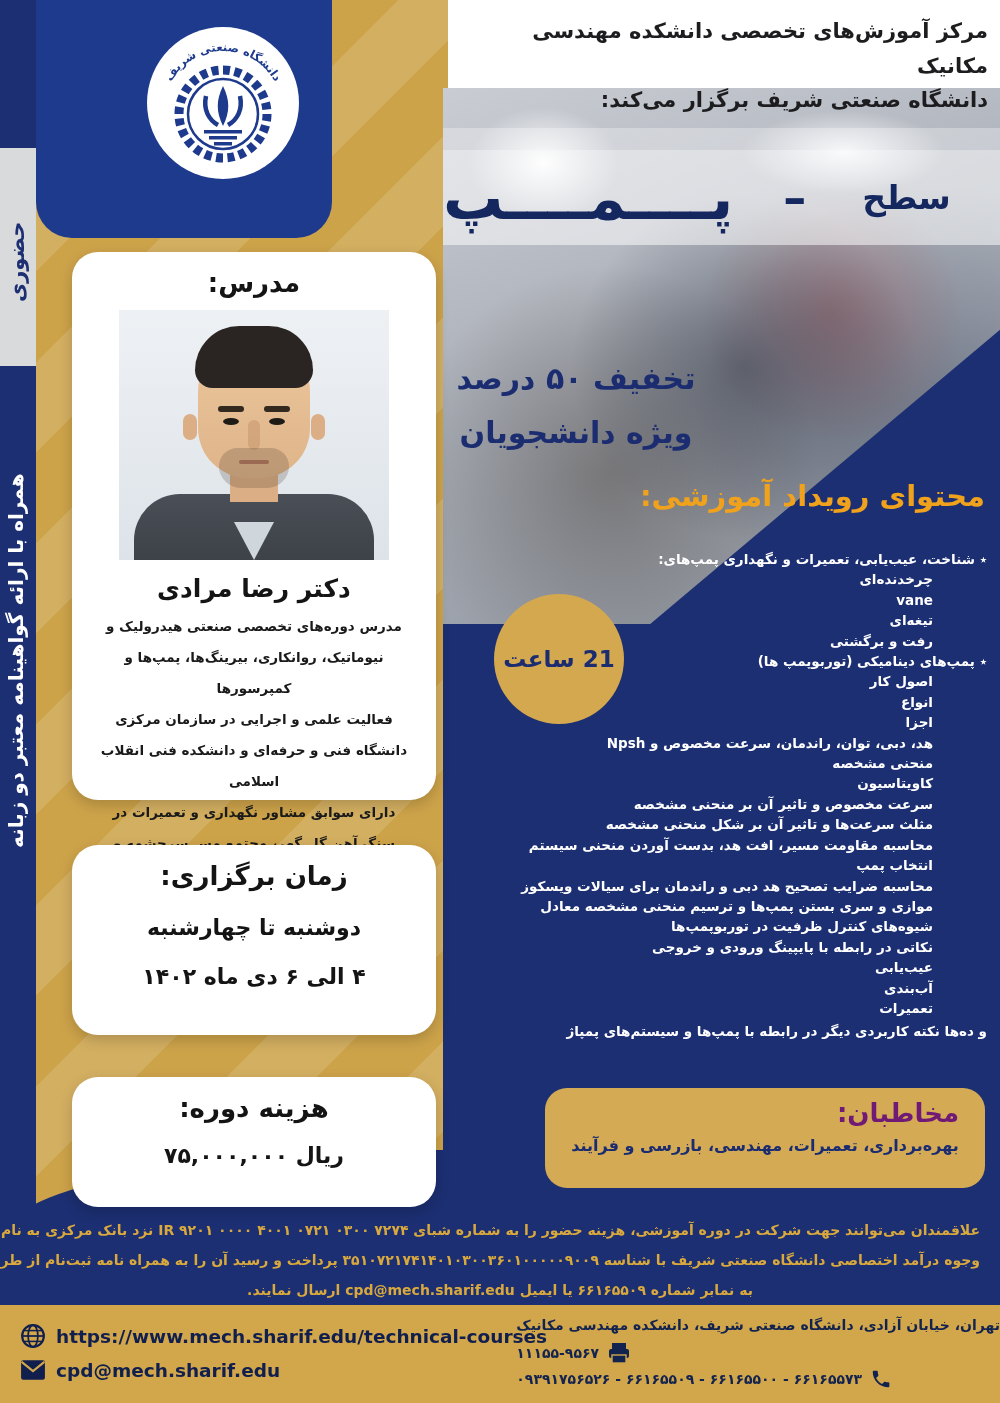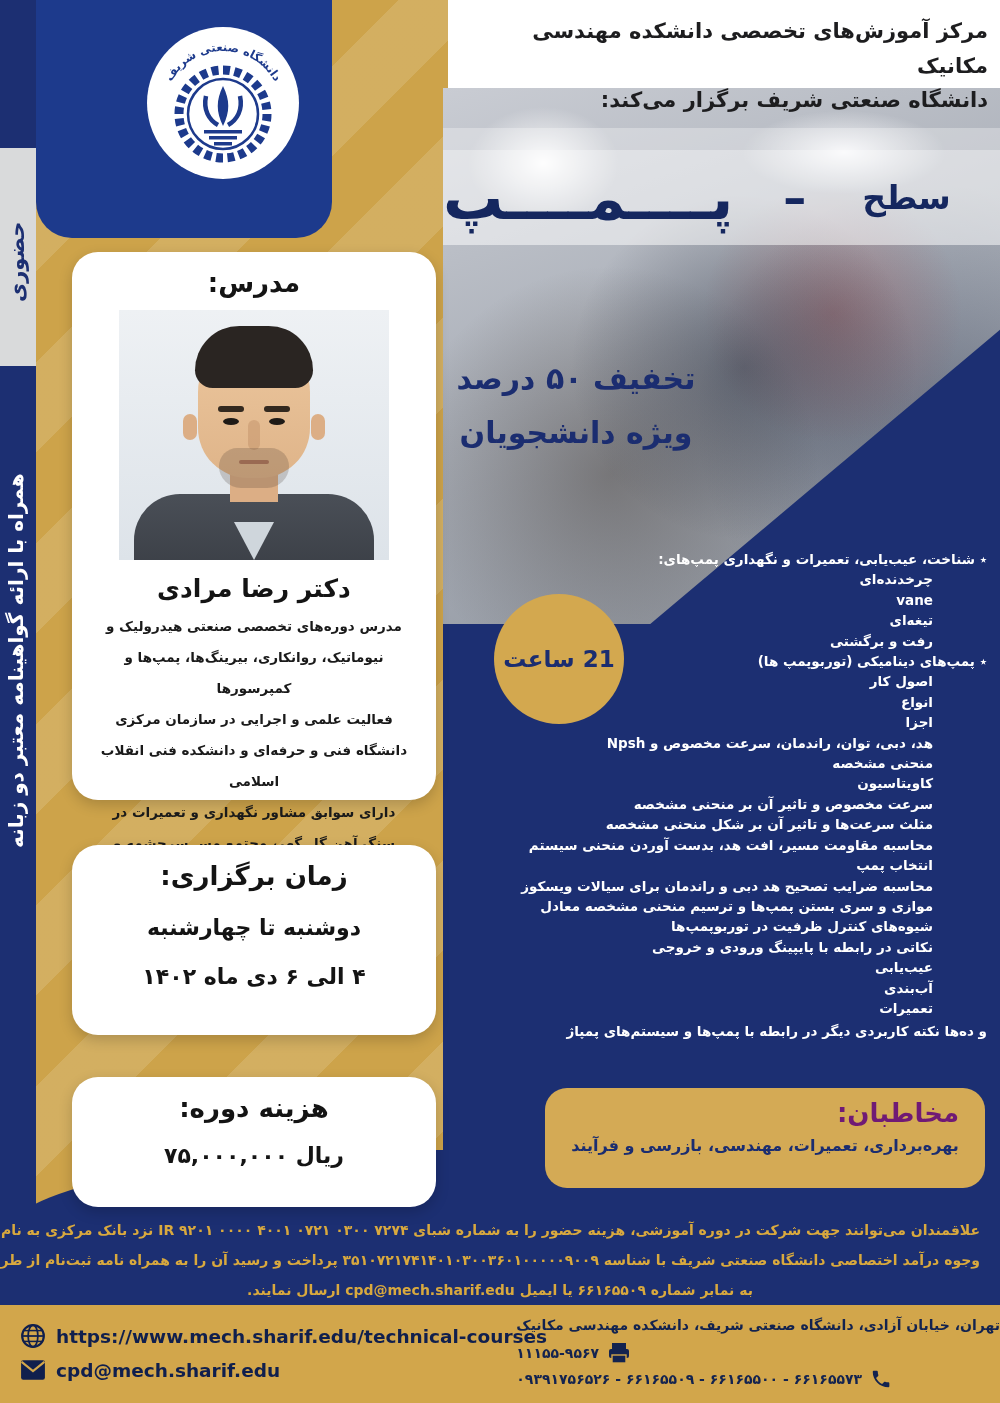--- a/index.html
+++ b/index.html
@@ -181,20 +181,21 @@
 
   <div class="abs discount">
     <div>تخفیف ۵۰ درصد</div>
     <div>ویژه دانشجویان</div>
   </div>
 
   <div class="abs badge">
     <span>21 ساعت</span>
   </div>
 
+  <div class="abs content-head">محتوای رویداد آموزشی:</div>
   <div class="abs content-list">
       <div class="li lvl0">٭ شناخت، عیب‌یابی، تعمیرات و نگهداری پمپ‌های:</div>
       <div class="li lvl1">چرخدنده‌ای</div>
       <div class="li lvl1">vane</div>
       <div class="li lvl1">تیغه‌ای</div>
       <div class="li lvl1">رفت و برگشتی</div>
       <div class="li lvl0">٭ پمپ‌های دینامیکی (توربوپمپ ها)</div>
       <div class="li lvl1">اصول کار</div>
       <div class="li lvl1">انواع</div>
       <div class="li lvl1">اجزا</div>

